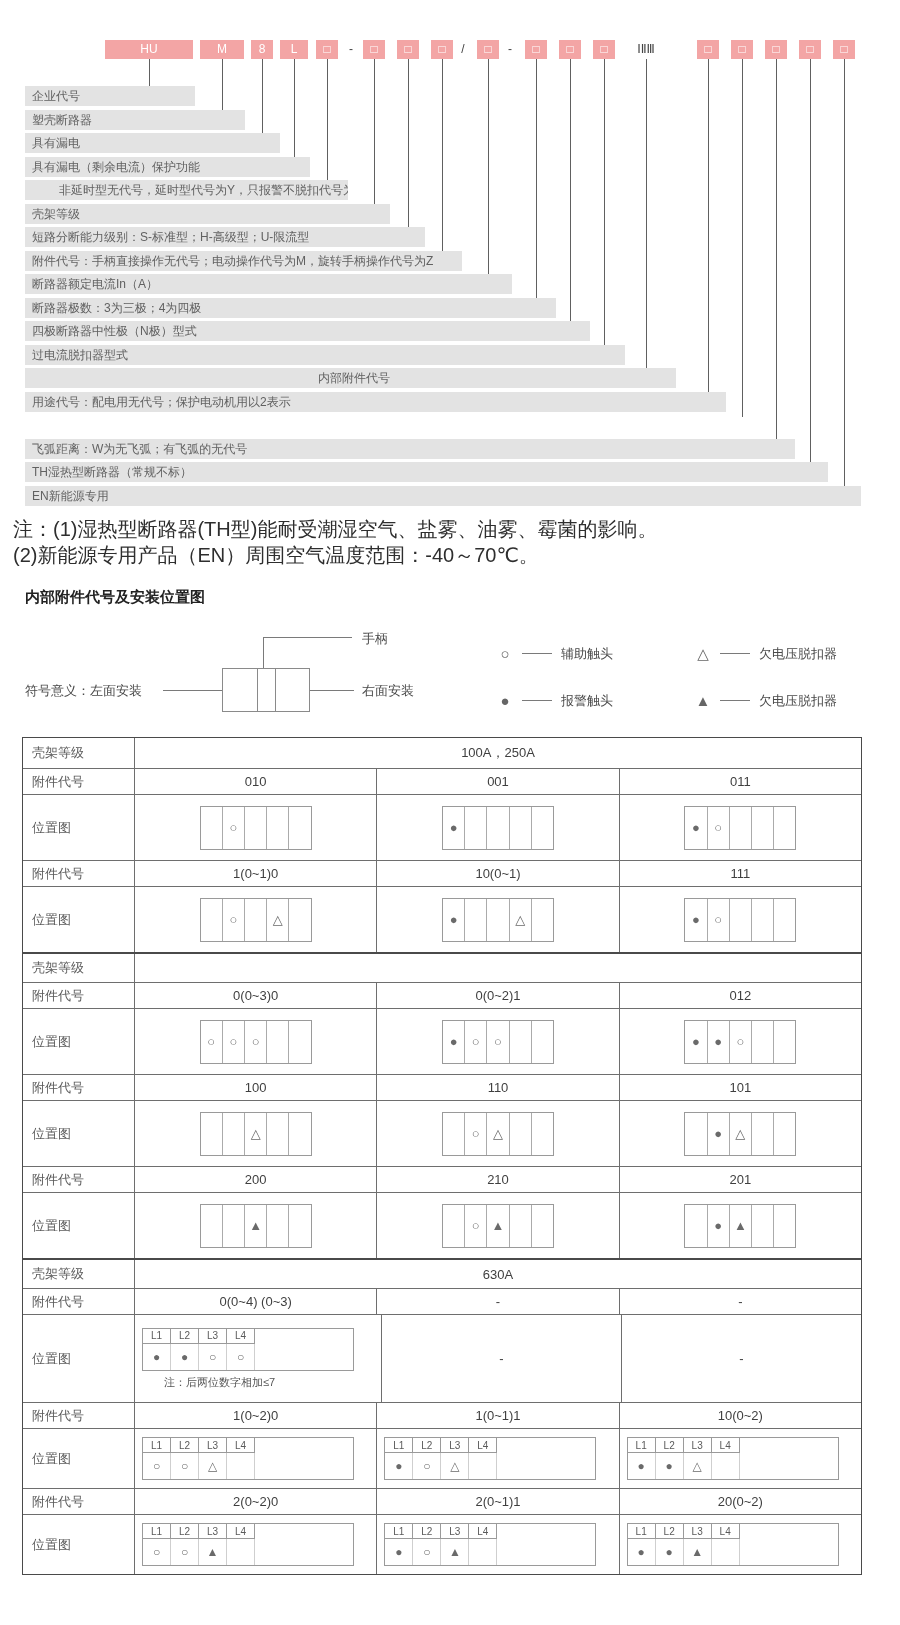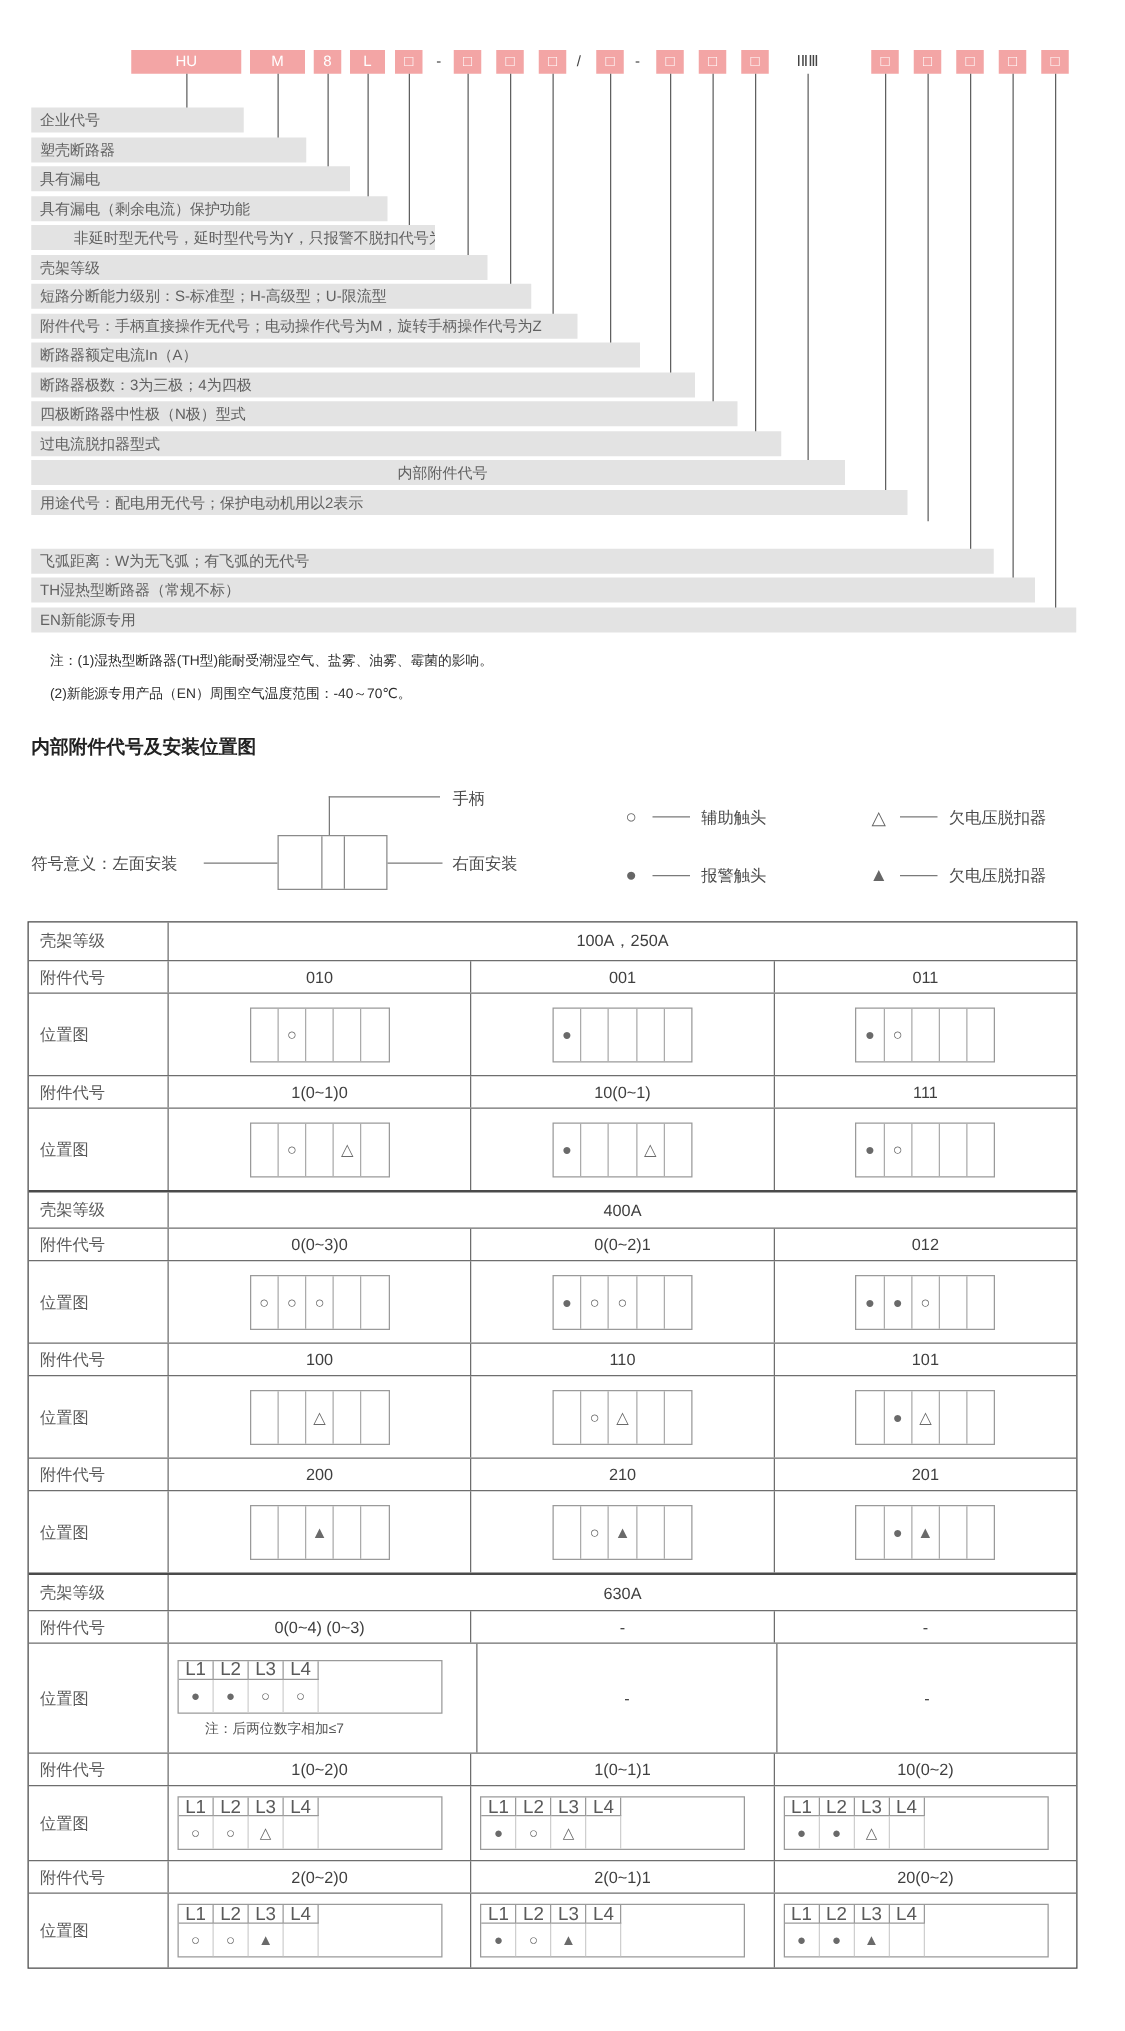--- a/index.html
+++ b/index.html
@@ -11,21 +11,21 @@
   .code-area{position:absolute;left:0;top:0;width:900px;height:512px;}
   .code-box{position:absolute;top:40px;height:19px;background:#f3a5a5;color:#fff;
             font-size:12px;line-height:19px;text-align:center;}
   .code-sep{position:absolute;top:40px;height:19px;color:#444;font-size:12px;
             line-height:19px;text-align:center;}
   .connector{position:absolute;width:1px;background:#606060;}
   .label-bar{position:absolute;left:25px;height:20px;background:#e3e3e3;color:#616161;
              font-size:12px;line-height:20px;padding-left:7px;white-space:nowrap;overflow:hidden;}
 
   
-  .notes{position:absolute;left:40px;top:516px;font-size:11px;color:#2e2e2e;line-height:26px;}
+  .notes{position:absolute;left:13px;top:516px;font-size:20px;color:#2e2e2e;line-height:26px;}
   .section-title{position:absolute;left:25px;top:588px;font-size:15px;font-weight:bold;color:#222;}
 
   
   .legend{position:absolute;left:0;top:622px;width:900px;height:105px;}
   .lg-line{position:absolute;background:#7a7a7a;}
   .lg-text{position:absolute;font-size:13px;color:#4a4a4a;white-space:nowrap;}
   .breaker-box{position:absolute;left:222px;top:46px;width:88px;height:44px;border:1px solid #8a8a8a;}
   .bb-div{position:absolute;top:0;width:1px;height:42px;background:#8a8a8a;}
   .legend-items{position:absolute;left:495px;top:8px;display:grid;
                 grid-template-columns:198px auto;grid-auto-rows:47px;align-items:center;}
@@ -56,21 +56,21 @@
 
   .slots{width:112px;height:44px;border:1px solid #9a9a9a;display:flex;background:#fff;}
   .slot{flex:1;border-left:1px solid #ababab;display:flex;align-items:center;justify-content:center;
         font-size:13px;color:#6a6a6a;}
   .slot:first-child{border-left:none;}
 
   .lt-wrap{display:flex;flex-direction:column;align-items:flex-start;}
   .ltable{width:212px;border:1px solid #9a9a9a;background:#fff;}
   .lrow{display:flex;}
   .lh{width:28px;height:15px;border-right:1px solid #9a9a9a;border-bottom:1px solid #9a9a9a;
-      display:flex;align-items:center;justify-content:center;font-size:15px;color:#5a5a5a;}
+      display:flex;align-items:center;justify-content:center;font-size:10px;color:#5a5a5a;}
   .ls{width:28px;height:26px;border-right:1px solid #cfcfcf;display:flex;align-items:center;
       justify-content:center;font-size:12px;color:#6a6a6a;}
   .lnote{font-size:11px;color:#555;margin:4px 0 0 22px;}
   .dash-val{font-size:13px;color:#3f3f3f;}
 </style>
 </head>
 <body>
 
 <div class="page">
 
@@ -258,23 +258,20 @@
               <div class="slot">○</div>
               <div class="slot"></div>
               <div class="slot"></div>
               <div class="slot"></div>
             </div>
           </div>
         </div>
       </div>
       <div class="t-row frame-row">
         <div class="t-label">壳架等级</div>
-        <div class="t-content">
-          <div class="t-span">400A</div>
-        </div>
       </div>
       <div class="t-row codes-row">
         <div class="t-label">附件代号</div>
         <div class="t-content">
           <div class="t-cell">0(0~3)0</div>
           <div class="t-cell">0(0~2)1</div>
           <div class="t-cell">012</div>
         </div>
       </div>
       <div class="t-row diag-row">

